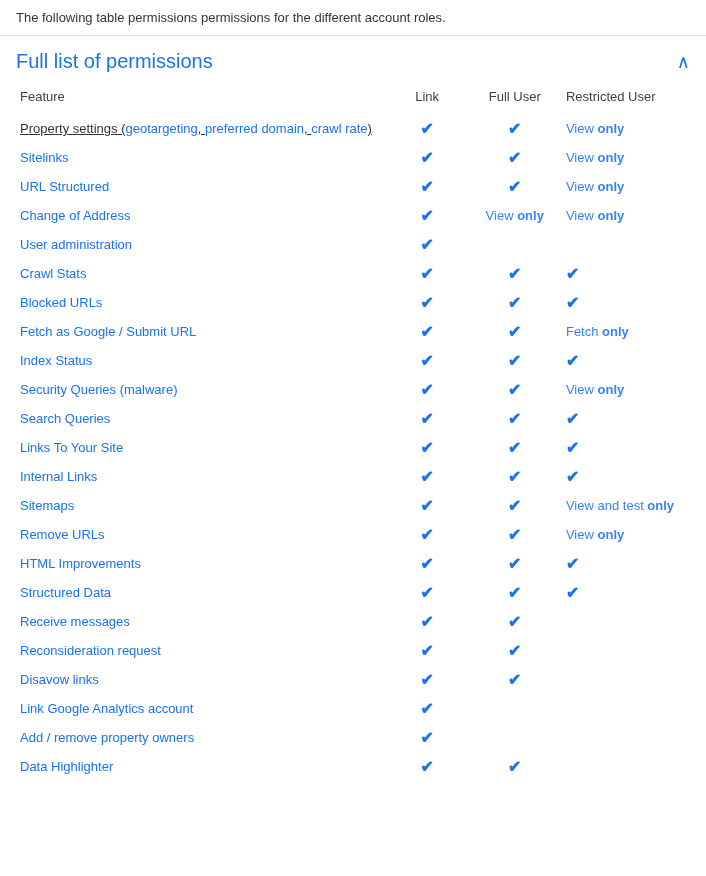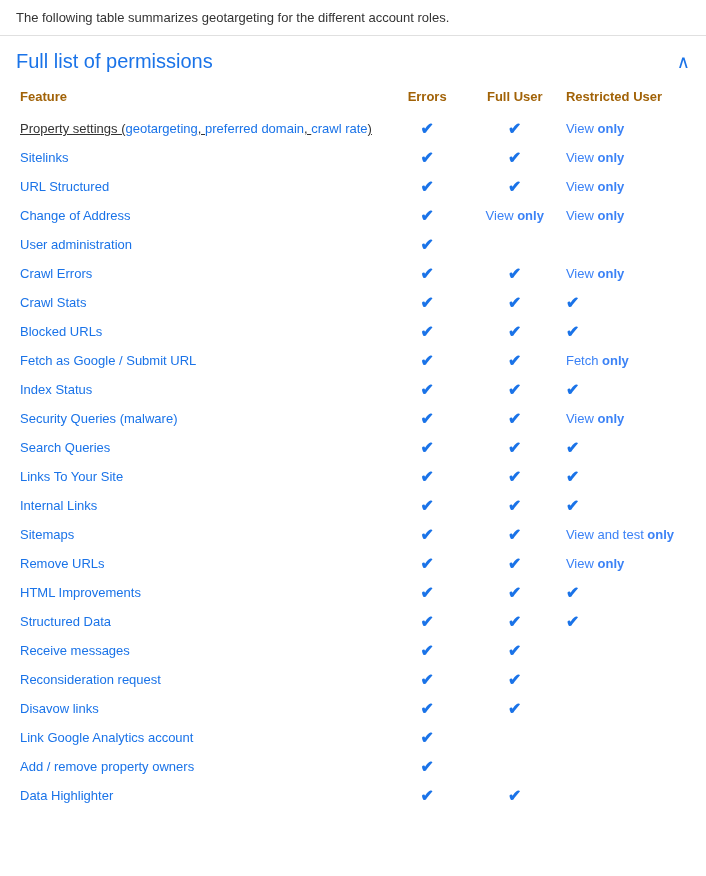--- a/index.html
+++ b/index.html
@@ -34,24 +34,24 @@
     }
     .table-container {
       padding: 0 16px 20px 16px;
     }
     table {
       width: 100%;
       border-collapse: collapse;
     }
     thead th {
       text-align: left;
-      font-weight: bold;
+      font-weight: normal;
       font-size: 13px;
       padding: 6px 4px 10px 4px;
-      color: #a16207;
+      color: #404040;
     }
     thead th:first-child {
       width: 55%;
     }
     thead th:nth-child(2) {
       width: 12%;
       text-align: center;
     }
     thead th:nth-child(3) {
       width: 14%;
@@ -93,34 +93,34 @@
     }
     .property-text {
       color: #333;
       text-decoration: underline;
     }
   </style>
 </head>
 <body>
 
 <div>
-  <p class="intro-text">The following table summarizes geotargeting for the different account roles.</p>
+  <p class="intro-text">The following table permissions permissions for the different account roles.</p>
 </div>
 
 <div class="section-header">
   <span class="section-title">Full list of permissions</span>
   <span class="chevron-icon">∧</span>
 </div>
 
 <div class="table-container">
   <table>
     <thead>
       <tr>
         <th>Feature</th>
-        <th>Errors</th>
+        <th>Link</th>
         <th>Full User</th>
         <th>Restricted User</th>
       </tr>
     </thead>
     <tbody id="table-body">
     <tr>
           <td><span class="property-text">Property settings (</span><a class="link-blue" href="#">geotargeting</a><span class="property-text">, </span><a class="link-blue" href="#">preferred domain</a><span class="property-text">, </span><a class="link-blue" href="#">crawl rate</a><span class="property-text">)</span></td>
           <td><span class="check">✔</span></td>
           <td><span class="check">✔</span></td>
           <td><span class="view-only">View <strong>only</strong></span></td>
@@ -143,26 +143,20 @@
           <td><span class="view-only">View <strong>only</strong></span></td>
           <td><span class="view-only">View <strong>only</strong></span></td>
         </tr>
         <tr>
           <td><a class="link-blue" href="#">User administration</a></td>
           <td><span class="check">✔</span></td>
           <td></td>
           <td></td>
         </tr>
         <tr>
-          <td><a class="link-blue" href="#">Crawl Errors</a></td>
-          <td><span class="check">✔</span></td>
-          <td><span class="check">✔</span></td>
-          <td><span class="view-only">View <strong>only</strong></span></td>
-        </tr>
-        <tr>
           <td><a class="link-blue" href="#">Crawl Stats</a></td>
           <td><span class="check">✔</span></td>
           <td><span class="check">✔</span></td>
           <td><span class="check">✔</span></td>
         </tr>
         <tr>
           <td><a class="link-blue" href="#">Blocked URLs</a></td>
           <td><span class="check">✔</span></td>
           <td><span class="check">✔</span></td>
           <td><span class="check">✔</span></td>

